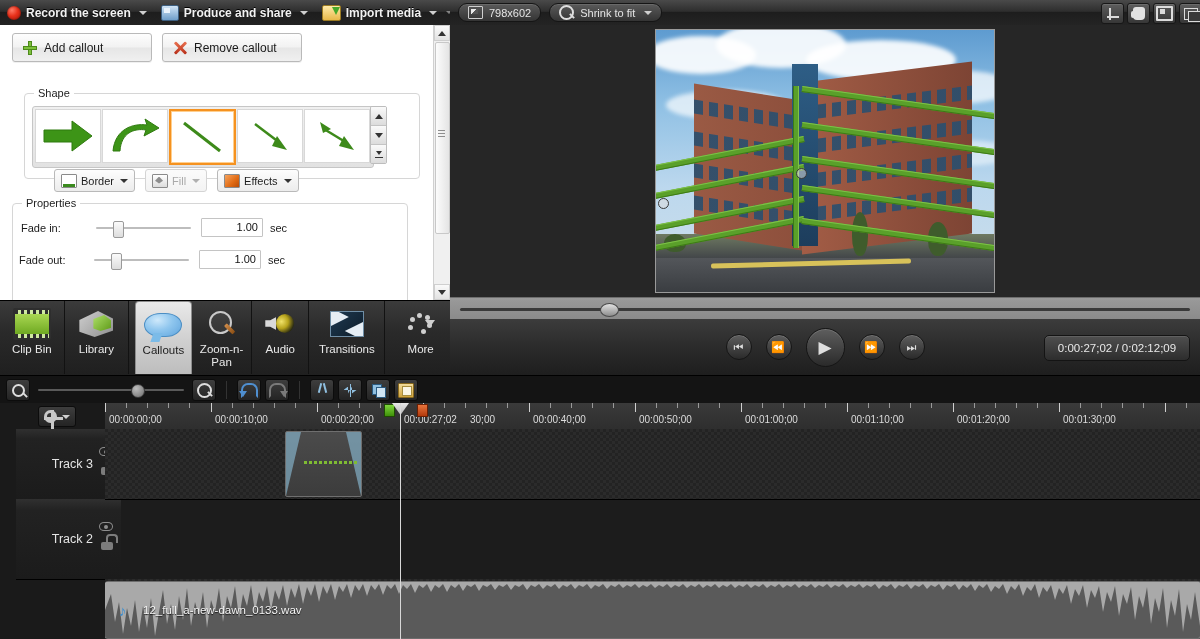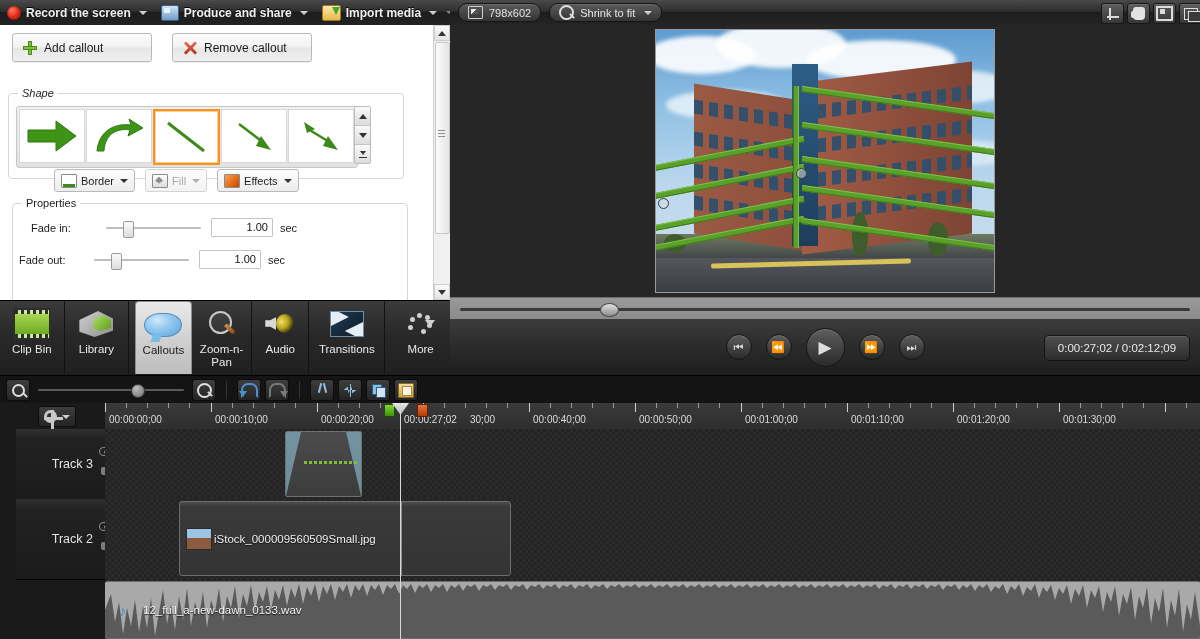--- a/index.html
+++ b/index.html
@@ -40,40 +40,40 @@
   .ico-produce{width:16px;height:14px;border-radius:2px;
     background:linear-gradient(to bottom,#cfe3f5,#6f9ec9);border:1px solid #3d5f80;position:relative}
   .ico-produce:after{content:"";position:absolute;left:2px;top:2px;width:6px;height:5px;background:#e9f2fb;}
 
   
   #leftpanel{
     position:absolute;left:0;top:25px;width:450px;height:275px;
     background:#ffffff;border-right:1px solid #7a7a7a;overflow:hidden;
   }
   #panelbody{position:absolute;left:0;top:0;width:434px;height:275px;background:#fff;}
-  .btnrow{position:absolute;left:12px;top:8px;display:flex;gap:20px;}
+  .btnrow{position:absolute;left:12px;top:8px;display:flex;gap:10px;}
   .winbtn{
     height:27px;min-width:118px;padding:0 10px;display:flex;align-items:center;gap:7px;
     background:linear-gradient(to bottom,#fdfdfd 0%,#f2f2f2 48%,#e6e6e6 52%,#f0f0f0 100%);
     border:1px solid #b9b9b9;border-radius:3px;color:#1a1a1a;font-size:12px;cursor:default;
     box-shadow:0 1px 0 rgba(0,0,0,.06);
   }
   .plus-ico{width:14px;height:14px;position:relative;}
   .plus-ico:before,.plus-ico:after{content:"";position:absolute;background:#7ec13c;border:1px solid #4e8a1b;}
   .plus-ico:before{left:5px;top:0;width:2px;height:12px;}
   .plus-ico:after{left:0;top:5px;width:12px;height:2px;}
   .x-ico{width:14px;height:14px;position:relative;}
   .x-ico:before,.x-ico:after{content:"";position:absolute;left:6px;top:-1px;width:3px;height:16px;
     background:linear-gradient(to bottom,#e8704f,#b8301a);border-radius:1px;}
   .x-ico:before{transform:rotate(45deg)}
   .x-ico:after{transform:rotate(-45deg)}
 
   .groupbox{position:absolute;border:1px solid #d6d6d6;border-radius:4px;background:#fff;}
   .grouplabel{position:absolute;top:-7px;left:9px;background:#fff;padding:0 4px;font-size:11px;color:#222;}
-  #shapebox{left:8px;top:68px;width:394px;height:84px;font-style:italic;}
+  #shapebox{left:24px;top:68px;width:394px;height:84px;}
   #shapegallery{
     position:absolute;left:7px;top:12px;width:336px;height:56px;
     background:linear-gradient(to bottom,#f0f0f0,#e2e2e2);
     border:1px solid #c6c6c6;border-radius:3px;display:flex;padding:2px;gap:0;
   }
   .shapecell{
     width:66px;height:52px;background:#fff;border:1px solid #d8d8d8;margin-right:1px;
     display:flex;align-items:center;justify-content:center;position:relative;cursor:default;
   }
   .shapecell.sel{border:2px solid #f59220;box-shadow:0 0 0 1px #ffcf8f inset;}
@@ -435,21 +435,21 @@
         <div class="splitbtn">
           <span class="sb-ico fx"></span>
           <span>Effects</span>
           <span class="sb-caret"></span>
         </div>
       </div>
 
       <div class="groupbox" id="propbox">
         <div class="grouplabel">Properties</div>
 
-        <div class="proprow" style="left:18px;top:14px;">
+        <div class="proprow" style="left:8px;top:14px;">
           <span class="proplabel">Fade in:</span>
           <span class="slider">
             <span class="track"></span>
             <span class="thumb" style="left:17px"></span>
           </span>
           <span class="numfield">1.00</span>
           <span class="unit">sec</span>
         </div>
 
         <div class="proprow" style="left:6px;top:46px;">
@@ -764,27 +764,20 @@
     </div>
 
     <div class="trackarea" style="top:26px;height:70px">
       <div class="calloutclip" style="left:180px;width:75px;height:64px">
         <span class="fadetri l" style="left:0;width:15px"></span>
         <span class="fadetri r" style="right:0;width:15px"></span>
         <span class="greenbar"></span>
       </div>
     </div>
 
-    <div class="trackarea" style="top:96px;height:80px">
-      <div class="clip video" style="left:74px;width:330px;height:73px">
-        <span class="clipthumb"></span>
-        <span class="cliplabel">iStock_000009560509Small.jpg</span>
-        <span class="splitline" style="left:221px"></span>
-      </div>
-    </div>
 
     <div class="trackarea" style="top:176px;height:60px;border-bottom:none">
       <div class="clip audio" style="left:0px;width:1095px;height:56px;border-left:none">
         <svg class="wave" viewBox="0 0 1095 56" preserveAspectRatio="none">
           <rect x="0" y="0" width="1095" height="56" fill="#a9a9a9"></rect>
           <path fill="#5a5a5a" d="M0 56 L0 28 L6 12 L10 40 L14 20 L18 52 L22 26 L26 44 L30 18 L34 50 L38 24 L42 46 L46 16 L50 54 L54 30 L58 8 L62 42 L66 22 L70 48 L74 14 L78 38 L82 6 L86 44 L90 20 L94 34 L98 10 L102 46 L106 18 L110 30 L114 6 L118 40 L122 14 L126 26 L130 4 L134 36 L138 12 L142 24 L146 3 L150 30 L154 10 L158 20 L162 4 L166 28 L170 8 L174 18 L178 3 L182 24 L186 6 L190 16 L194 2 L198 22 L202 5 L206 14 L210 2 L214 20 L218 4 L222 12 L226 2 L230 18 L234 4 L238 10 L242 2 L246 16 L250 3 L254 9 L258 2 L262 14 L266 3 L270 8 L274 2 L278 13 L282 3 L286 7 L290 2 L294 12 L298 3 L302 7 L306 2 L310 11 L314 3 L318 6 L322 2 L326 10 L330 3 L334 6 L338 2 L342 10 L346 3 L350 6 L354 2 L358 9 L362 3 L366 5 L370 2 L374 9 L378 3 L382 5 L386 2 L390 8 L394 3 L398 5 L402 2 L406 8 L410 3 L414 5 L418 2 L422 8 L426 3 L430 5 L434 2 L438 7 L442 3 L446 5 L450 2 L454 7 L458 3 L462 5 L466 2 L470 7 L474 3 L478 5 L482 2 L486 7 L490 3 L494 5 L498 2 L502 7 L506 3 L510 5 L514 2 L518 6 L522 3 L526 5 L530 2 L534 6 L538 3 L542 5 L546 2 L550 6 L554 3 L558 5 L562 2 L566 6 L570 3 L574 5 L578 2 L582 6 L586 3 L590 5 L594 2 L598 6 L602 3 L606 5 L610 2 L614 6 L618 3 L622 5 L626 2 L630 6 L634 3 L638 5 L642 2 L646 6 L650 3 L654 5 L658 2 L662 6 L666 3 L670 5 L674 2 L678 6 L682 3 L686 5 L690 2 L694 6 L698 3 L702 5 L706 2 L710 6 L714 3 L718 5 L722 2 L726 6 L730 3 L734 5 L738 2 L742 6 L746 3 L750 5 L754 2 L758 6 L762 3 L766 5 L770 2 L774 7 L778 3 L782 5 L786 2 L790 7 L794 3 L798 5 L802 2 L806 7 L810 3 L814 5 L818 2 L822 7 L826 3 L830 5 L834 2 L838 8 L842 3 L846 5 L850 2 L854 8 L858 3 L862 6 L866 2 L870 9 L874 3 L878 6 L882 2 L886 10 L890 4 L894 7 L898 2 L902 12 L906 4 L910 8 L914 2 L918 14 L922 5 L926 9 L930 2 L934 16 L938 5 L942 10 L946 3 L950 18 L954 6 L958 12 L962 3 L966 22 L970 7 L974 14 L978 3 L982 26 L986 8 L990 16 L994 4 L998 30 L1002 10 L1006 20 L1010 4 L1014 34 L1018 12 L1022 22 L1026 5 L1030 38 L1034 14 L1038 26 L1042 5 L1046 42 L1050 16 L1054 30 L1058 6 L1062 46 L1066 18 L1070 34 L1074 7 L1078 50 L1082 22 L1086 38 L1090 10 L1095 44 L1095 56 Z"></path>
         </svg>
         <span class="noteico">♪</span>
         <span class="cliplabel" style="left:38px">12_full_a-new-dawn_0133.wav</span>
         <span class="splitline" style="left:295px"></span>

